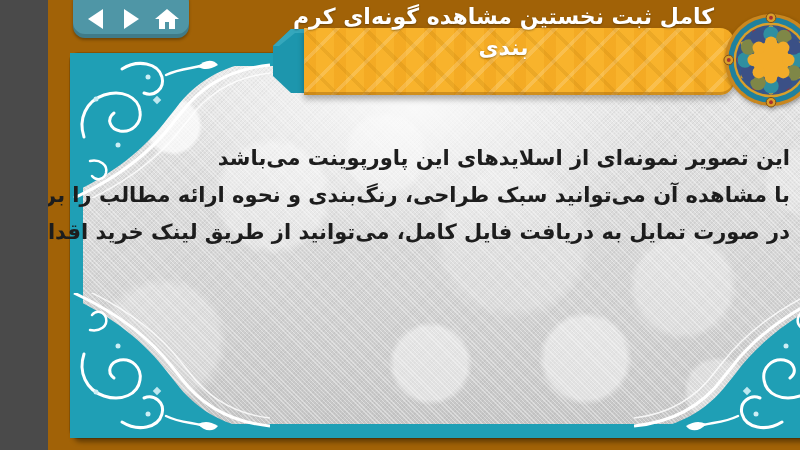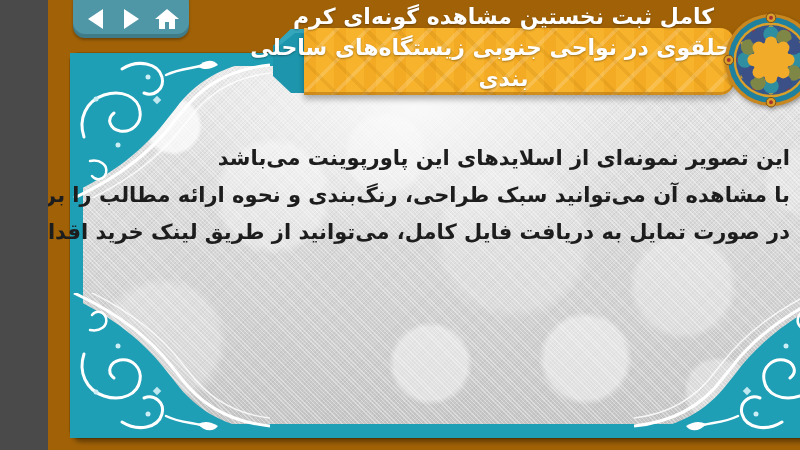--- a/index.html
+++ b/index.html
@@ -119,21 +119,20 @@
   </div>
 
   <svg class="ribbon-end" width="45" height="64" viewBox="0 0 45 64">
     <polygon points="45,0 18,0 0,17 0,47 18,64 45,64" fill="#1d96ad"></polygon>
     <polygon points="45,0 18,0 0,17 6,17 22,4 45,4" fill="#35a7bc"></polygon>
   </svg>
   <div class="banner"></div>
 
   <div class="title" dir="rtl">
     <div>کامل ثبت نخستین مشاهده گونه‌ای کرم</div>
-    <div>حلقوی در نواحی جنوبی زیستگاه‌های ساحلی</div>
     <div>بندی</div>
   </div>
 
   <svg class="mandala" width="96" height="96" viewBox="-50 -50 100 100">
     <circle r="48" fill="#c9871f"></circle>
     <circle r="44.5" fill="#20819e"></circle>
     <circle r="39" fill="#d9a02b"></circle>
     <circle r="36.5" fill="#35568b"></circle>
     <g>
       <circle cx="33.5" cy="0" r="2.6" fill="#a83030"></circle>

